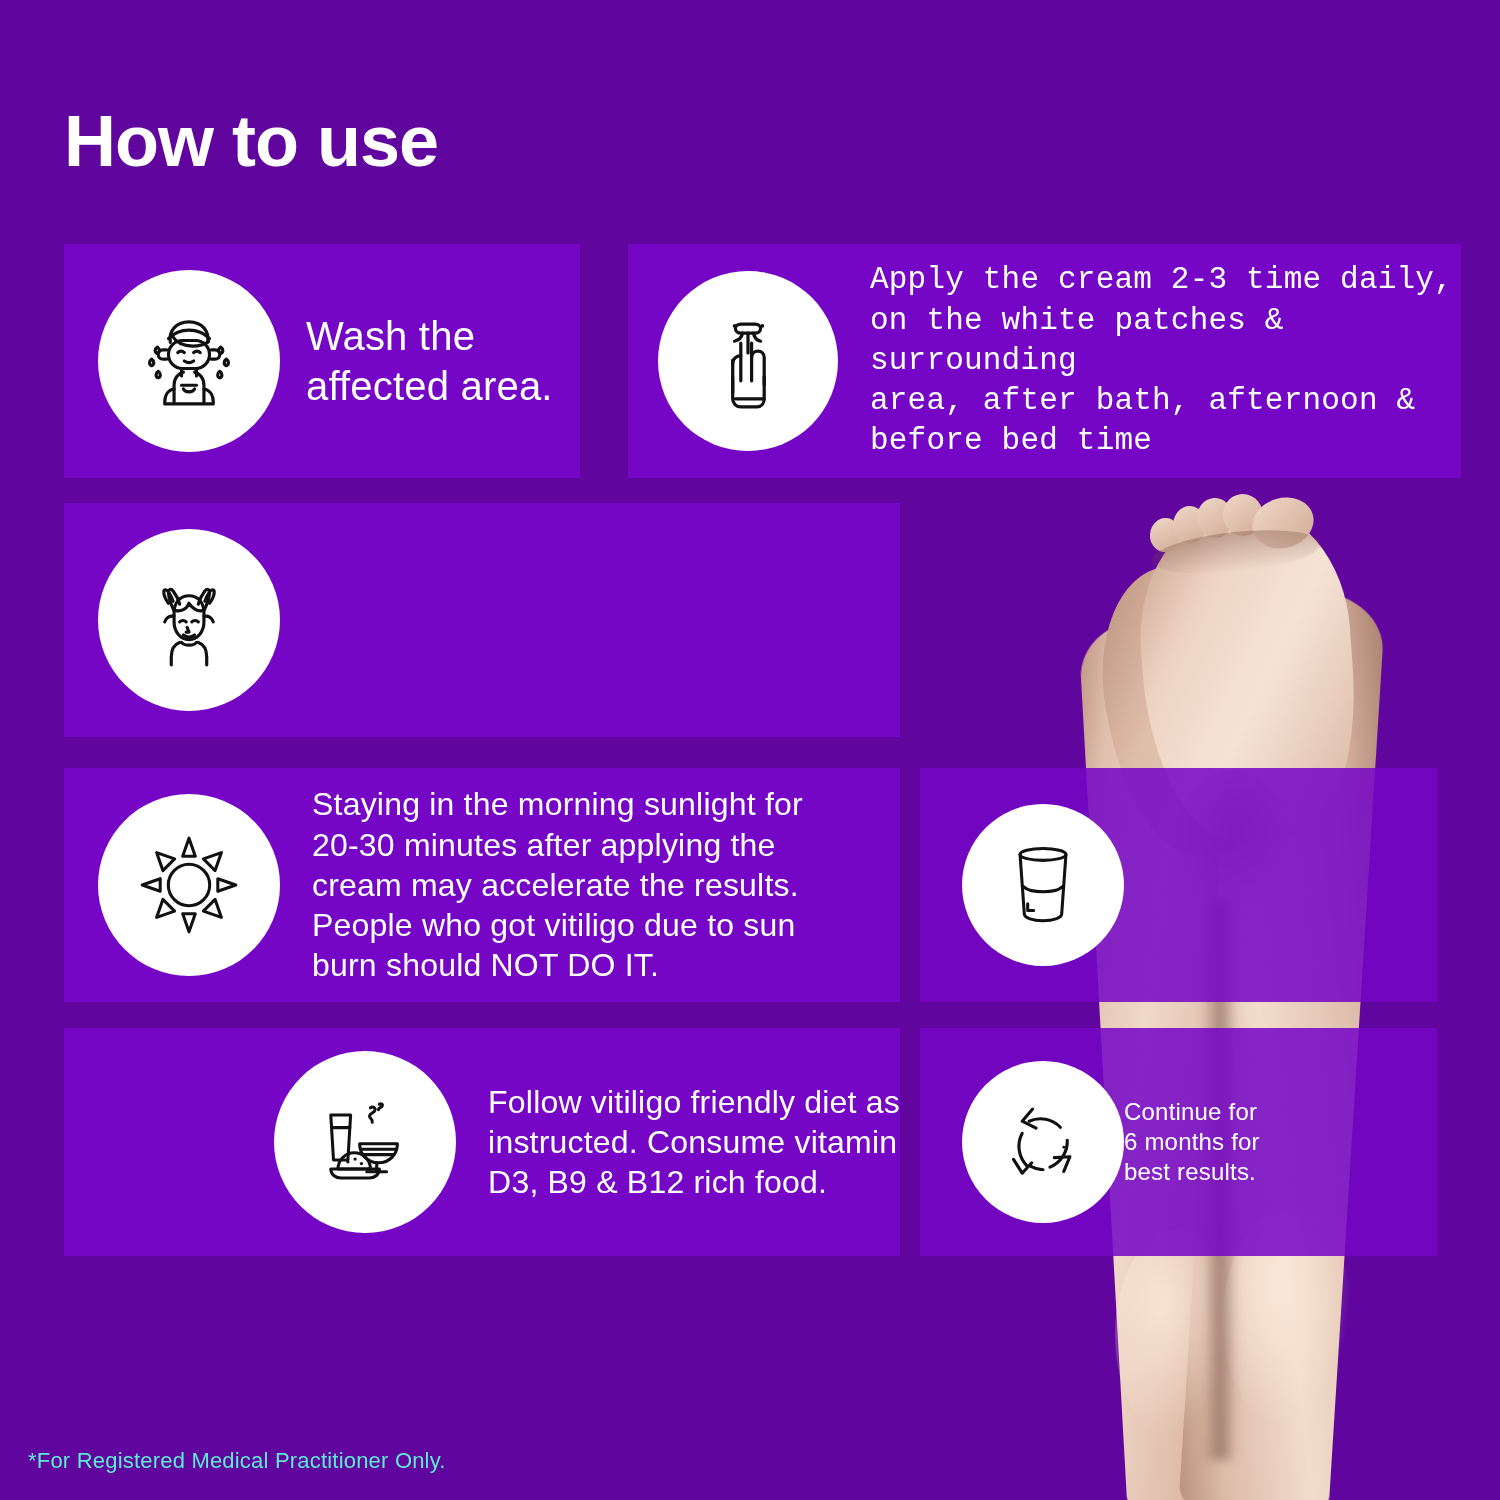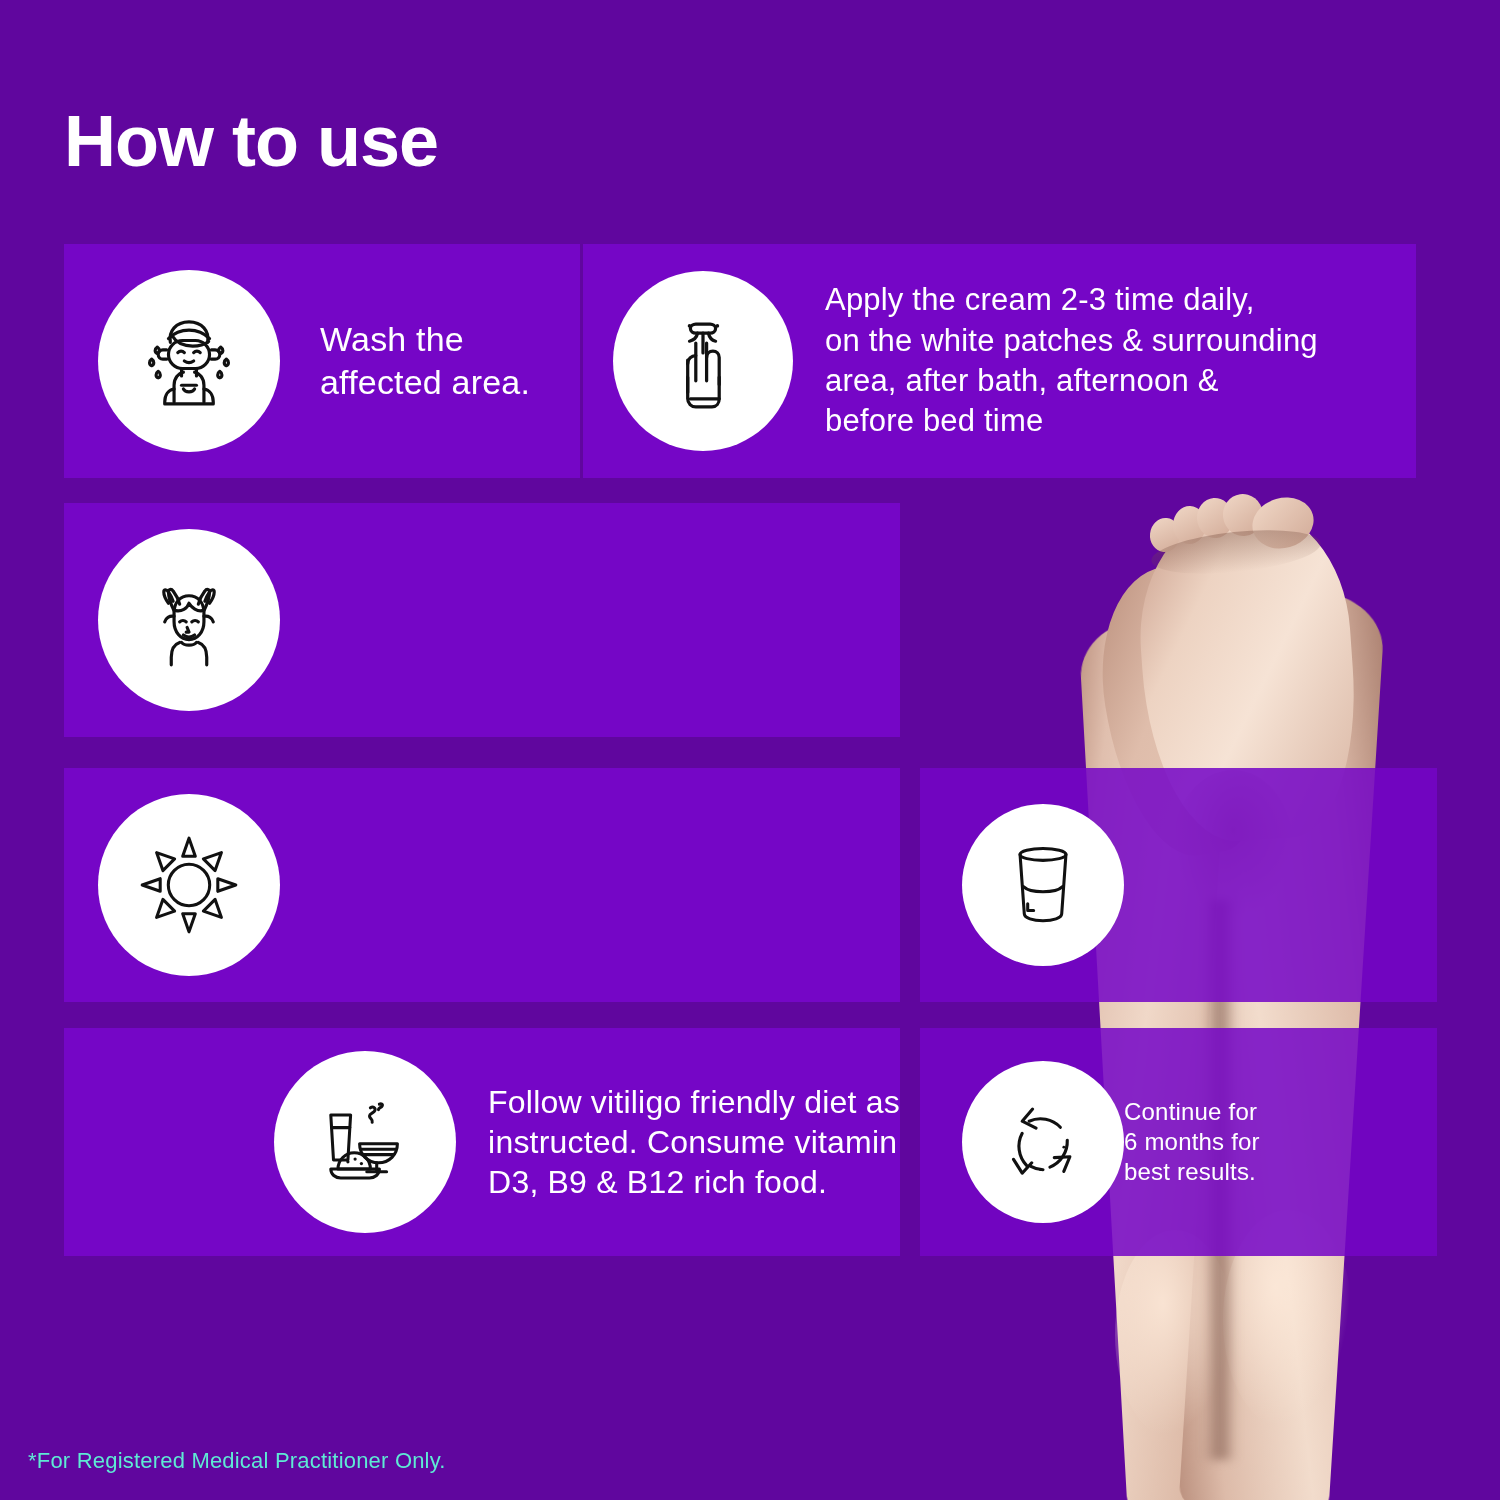--- a/index.html
+++ b/index.html
@@ -132,23 +132,23 @@
     color:#FFFFFF;
     font-size:32px;
     line-height:1.26;
     white-space:pre-line;
     letter-spacing:.2px;
   }
 
   
   #card-wash       { left:64px;  top:244px;  width:516px;  height:234px; }
   #card-wash .icon-badge   { width:182px; height:182px; margin-left:34px; }
-  #card-wash .card-text    { margin-left:40px; font-size:34px; }
-
-  #card-apply      { left:583px; top:244px;  width:833px;  height:234px; }
+  #card-wash .card-text    { margin-left:26px; font-size:40px; }
+
+  #card-apply      { left:628px; top:244px;  width:833px;  height:234px;font-family:Liberation Mono, monospace; }
   #card-apply .icon-badge  { width:180px; height:180px; margin-left:30px; }
   #card-apply .card-text   { margin-left:32px; font-size:31px; line-height:1.3; }
 
   #card-absorb     { left:64px;  top:503px;  width:836px;  height:234px; }
   #card-absorb .icon-badge { width:182px; height:182px; margin-left:34px; }
   #card-absorb .card-text  { margin-left:32px; font-size:32px; }
 
   #card-sunlight   { left:64px;  top:768px;  width:836px;  height:234px; }
   #card-sunlight .icon-badge { width:182px; height:182px; margin-left:34px; }
   #card-sunlight .card-text  { margin-left:32px; font-size:32px; line-height:1.26; }
@@ -280,20 +280,25 @@
         <path d="M60 8l7 20H53z"></path>
         <path d="M60 112l-7-20h14z"></path>
         <path d="M8 60l20-7v14z"></path>
         <path d="M112 60l-20 7V53z"></path>
         <path d="M24 24l20 7-13 13z"></path>
         <path d="M96 96l-20-7 13-13z"></path>
         <path d="M96 24l-7 20-13-13z"></path>
         <path d="M24 96l7-20 13 13z"></path>
       </svg>
     </div>
+    <div class="card-text">Staying in the morning sunlight for
+20-30 minutes after applying the
+cream may accelerate the results.
+People who got vitiligo due to sun
+burn should NOT DO IT.</div>
   </div>
 
   <div class="card translucent" id="card-water">
     <div class="icon-badge">
       <svg viewBox="0 0 120 120" width="102" height="102" fill="none" stroke="#111" stroke-width="3.6" stroke-linecap="round" stroke-linejoin="round">
         <ellipse cx="60" cy="24" rx="27" ry="7"></ellipse>
         <path d="M33 24l5 70c.4 5 10 8 22 8s21.6-3 22-8l5-70"></path>
         <path d="M37 62c4 4 12 6 23 6s19-2 23-6"></path>
         <path d="M42 82v8h7"></path>
       </svg>

